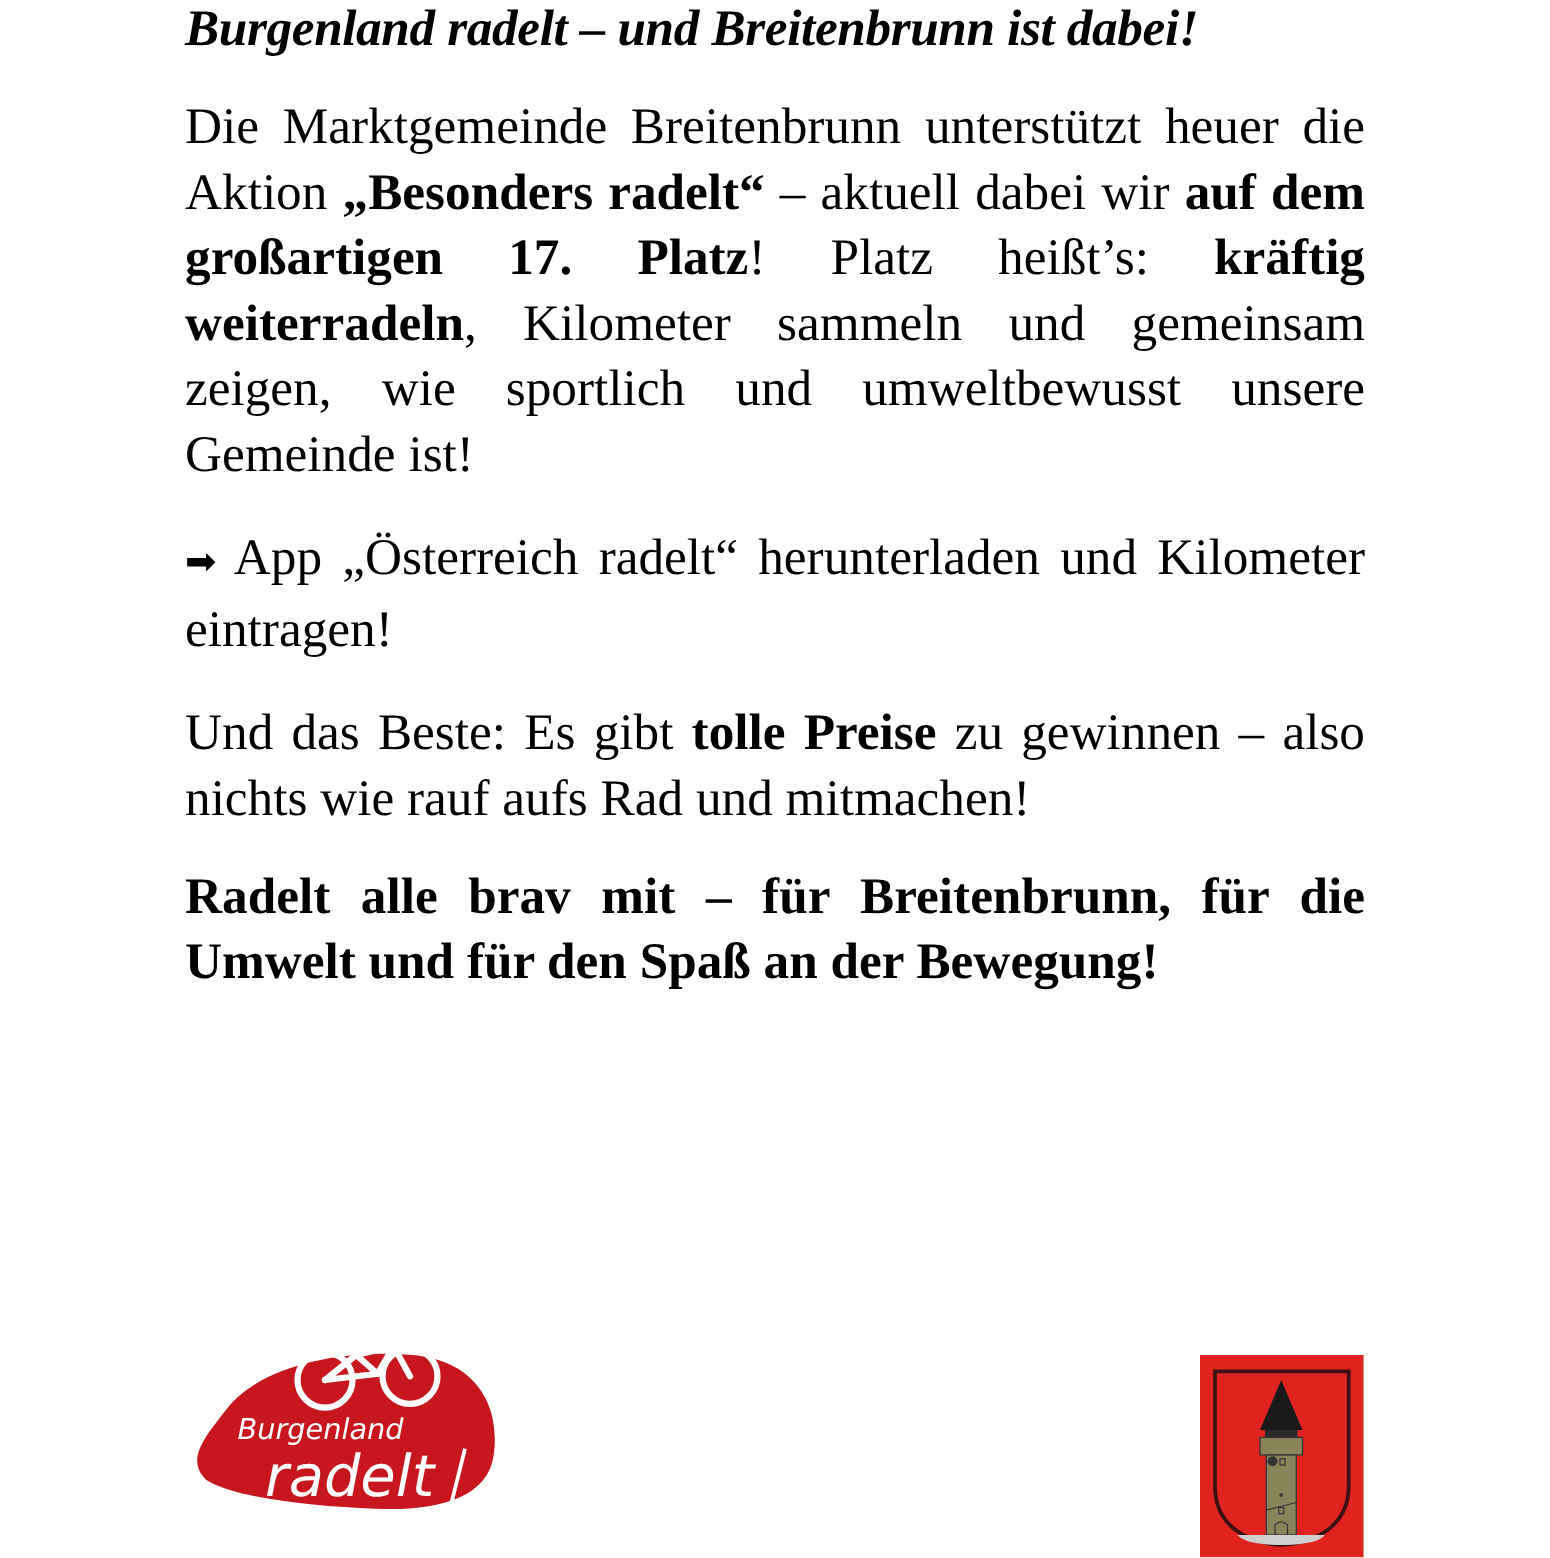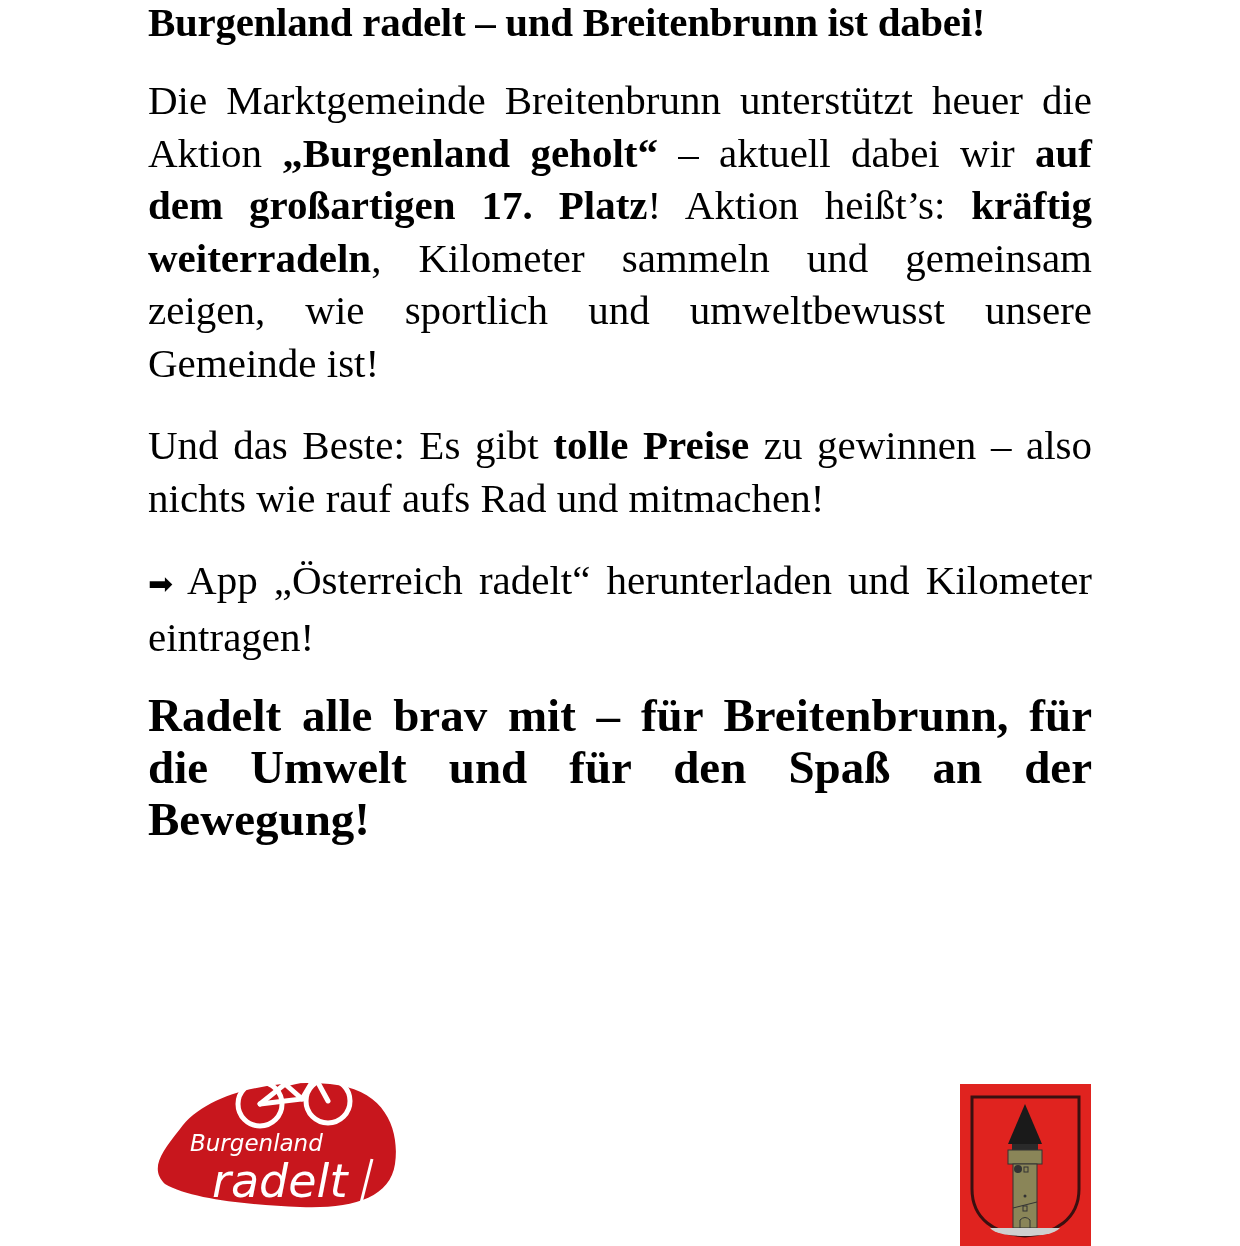--- a/index.html
+++ b/index.html
@@ -1,42 +1,42 @@
 <!DOCTYPE html>
 <html><head>
 <meta charset="utf-8">
 <style>
   html, body { margin:0; padding:0; background:#ffffff; }
   body { width:1240px; height:1246px; position:relative; overflow:hidden;
          font-family:"Liberation Serif", "DejaVu Serif", serif; color:#000; }
   .page { position:absolute; left:148px; top:0; width:944px; }
   p { margin:0; text-align:justify; text-align-last:left; }
-  .title { font-weight:bold; font-size:41px; line-height:44px; letter-spacing:-0.3px; padding-top:0; }
+  .title { font-weight:bold; font-size:41px; line-height:44px; letter-spacing:-0.3px; padding-top:0;font-style:italic; }
   .para { font-size:41px; line-height:52.5px; }
   .p1 { margin-top:30px; }
   .p2 { margin-top:30px; }
   .p3 { margin-top:30px; }
   .p4 { margin-top:30px; }
-  .final { font-weight:bold; font-size:47px; line-height:52px; margin-top:26px; }
+  .final { font-weight:bold; font-size:41px; line-height:52px; margin-top:26px; }
   b { font-weight:bold; }
   .logo-left { position:absolute; left:150px; top:1059px; width:255px; height:150px; }
   .crest { position:absolute; left:960px; top:1084px; width:131px; height:162px; }
 </style>
 </head>
 <body>
 
 <div class="page">
   <p class="title">Burgenland radelt – und Breitenbrunn ist dabei!</p>
 
-  <p class="para p1"><span>Die Marktgemeinde Breitenbrunn unterstützt heuer die Aktion </span><b>„Burgenland geholt“</b><span> – aktuell dabei wir </span><b>auf dem großartigen 17. Platz</b><span>! Aktion heißt’s: </span><b>kräftig weiterradeln</b><span>, Kilometer sammeln und gemeinsam zeigen, wie sportlich und umweltbewusst unsere Gemeinde ist!</span></p>
+  <p class="para p1"><span>Die Marktgemeinde Breitenbrunn unterstützt heuer die Aktion </span><b>„Besonders radelt“</b><span> – aktuell dabei wir </span><b>auf dem großartigen 17. Platz</b><span>! Platz heißt’s: </span><b>kräftig weiterradeln</b><span>, Kilometer sammeln und gemeinsam zeigen, wie sportlich und umweltbewusst unsere Gemeinde ist!</span></p>
 
 
+  <p class="para p4"><span style="font-family:'DejaVu Sans',sans-serif;font-size:30px;">➡</span><span> App „Österreich radelt“ herunterladen und Kilometer eintragen!</span></p>
+
   <p class="para p3"><span>Und das Beste: Es gibt </span><b>tolle Preise</b><span> zu gewinnen – also nichts wie rauf aufs Rad und mitmachen!</span></p>
-
-  <p class="para p4"><span style="font-family:'DejaVu Sans',sans-serif;font-size:30px;">➡</span><span> App „Österreich radelt“ herunterladen und Kilometer eintragen!</span></p>
 
   <p class="final">Radelt alle brav mit – für Breitenbrunn, für die Umwelt und für den Spaß an der Bewegung!</p>
 </div>
 
 <div class="logo-left">
   <svg width="255" height="150" viewBox="0 0 255 150">
     <path d="M30,70 C55,35 120,20 180,25 C235,30 250,70 245,105 C240,140 200,150 150,148 C100,146 40,140 15,125 C0,110 10,95 30,70 Z" fill="#c8161d"></path>
     <g stroke="#fff" stroke-width="5" fill="none" stroke-linecap="round">
       <circle cx="110" cy="45" r="22"></circle>
       <circle cx="178" cy="42" r="22"></circle>

